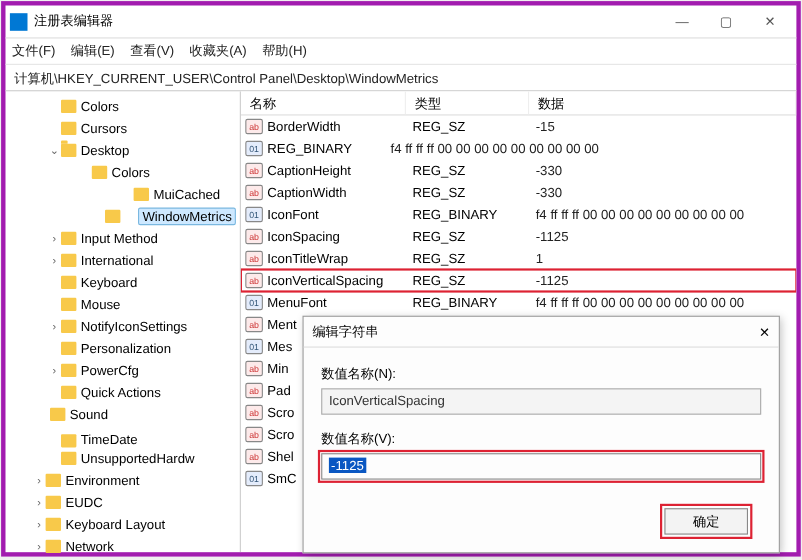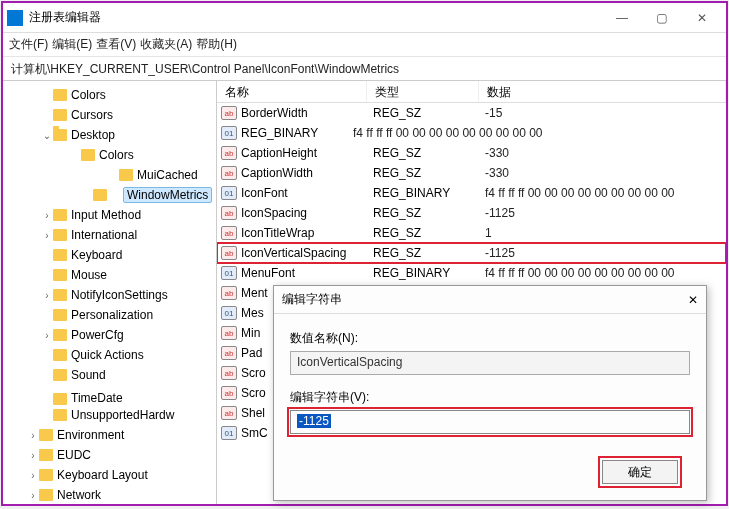--- a/index.html
+++ b/index.html
@@ -1,22 +1,22 @@
 <!DOCTYPE html>
 <html><head>
 <meta charset="utf-8">
 <style>
 *{box-sizing:border-box;margin:0;padding:0;font-family:"Microsoft YaHei","Segoe UI",sans-serif;font-size:12px}
 body{background:#f0f0f0;width:729px;height:509px;overflow:hidden}
-.window{width:727px;height:505px;margin:1px;background:#fff;border:2px solid #a21caf;display:flex;flex-direction:column;position:relative}
+.window{width:727px;height:505px;margin:1px;background:#fff;border:4px solid #a21caf;display:flex;flex-direction:column;position:relative}
 .titlebar{height:30px;display:flex;align-items:center;padding:0 4px;border-bottom:1px solid #ddd}
 .titlebar .ticon{width:16px;height:16px;background:#0078d4;margin-right:6px}
 .titlebar .ttxt{flex:1}
 .wbtn{width:40px;height:28px;display:flex;align-items:center;justify-content:center;color:#555}
-.menubar{height:24px;display:flex;align-items:center;padding:2px 6px;gap:4px;border-bottom:1px solid #e5e5e5}
+.menubar{height:24px;display:flex;align-items:center;padding:2px 6px;gap:14px;border-bottom:1px solid #e5e5e5}
 .menubar span{color:#222}
 .addr{height:24px;padding:4px 8px;border-bottom:1px solid #ccc;color:#222}
 .body{flex:1;display:flex;overflow:hidden}
 .tree{width:214px;border-right:1px solid #ccc;overflow:auto;padding:4px 0}
 .trow{display:flex;align-items:center;height:20px;white-space:nowrap}
 .twist{width:12px;text-align:center;color:#666;font-size:10px}
 .fico{width:14px;height:12px;background:#f8c94a;border-radius:1px;margin-right:4px;flex-shrink:0;position:relative}
 .fico.open::before{content:"";position:absolute;left:0;top:0;width:6px;height:3px;background:#f8c94a;border-radius:1px 1px 0 0;top:-3px}
 .trow.sel .lbl{background:#cde8ff;border:1px solid #7ab8e0;padding:0 3px;border-radius:2px}
 .list{flex:1;overflow:auto;position:relative}
@@ -52,21 +52,21 @@
   <div class="wbtn">▢</div>
   <div class="wbtn">✕</div>
  </div>
  <div class="menubar" id="menubar">
       <span>文件(F)</span>
       <span>编辑(E)</span>
       <span>查看(V)</span>
       <span>收藏夹(A)</span>
       <span>帮助(H)</span>
     </div>
- <div class="addr">计算机\HKEY_CURRENT_USER\Control Panel\IconFont\WindowMetrics</div>
+ <div class="addr">计算机\HKEY_CURRENT_USER\Control Panel\Desktop\WindowMetrics</div>
  <div class="body">
   <div class="tree" id="tree">
         <div class="trow" style="padding-left: 38px;">
           <span class="twist"></span>
           <span class="fico"></span>
           <span class="lbl">Colors</span>
         </div>
         <div class="trow" style="padding-left: 38px;">
           <span class="twist"></span>
           <span class="fico"></span>
@@ -125,21 +125,21 @@
         <div class="trow" style="padding-left: 38px;">
           <span class="twist">›</span>
           <span class="fico"></span>
           <span class="lbl">PowerCfg</span>
         </div>
         <div class="trow" style="padding-left: 38px;">
           <span class="twist"></span>
           <span class="fico"></span>
           <span class="lbl">Quick Actions</span>
         </div>
-        <div class="trow" style="padding-left: 38px;">
+        <div class="trow" style="padding-left: 28px;">
           <span class="twist"></span>
           <span class="fico"></span>
           <span class="lbl">Sound</span>
         </div>
         <div class="trow" style="padding-left: 38px; align-items: flex-end;">
           <span class="twist"></span>
           <span class="fico"></span>
           <span class="lbl">TimeDate</span>
         </div>
         <div class="trow" style="padding-left: 38px;">
@@ -281,18 +281,18 @@
  </div>
 
  <div class="dialog">
   <div class="dtb">
    <div class="dt">编辑字符串</div>
    <div>✕</div>
   </div>
   <div class="dbody">
    <div class="flab">数值名称(N):</div>
    <div class="fro">IconVerticalSpacing</div>
-   <div class="flab" style="margin-top:14px">编辑字符串(V):</div>
+   <div class="flab" style="margin-top:14px">数值名称(V):</div>
    <div class="fin"><span class="selv">-1125</span></div>
   </div>
   <div class="dbtn">确定</div>
  </div>
 </div>
 
 </body></html>

